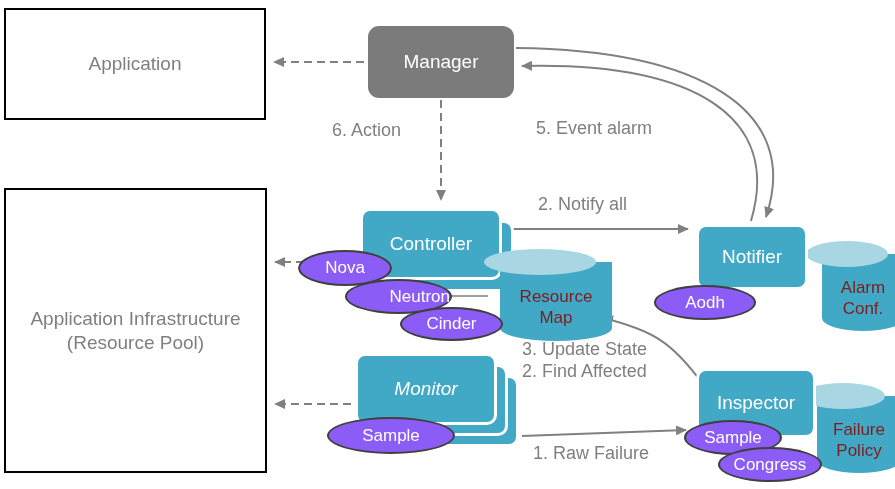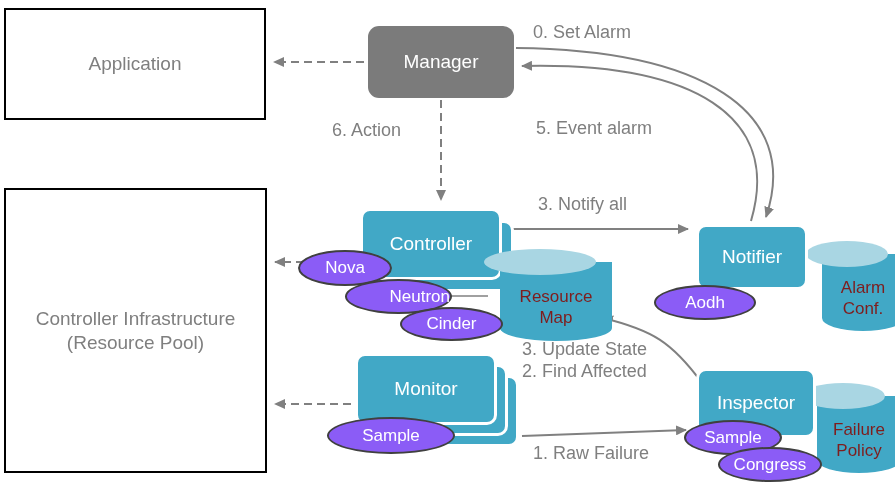--- a/index.html
+++ b/index.html
@@ -63,36 +63,36 @@
     <path d="M390,266 L488,280" stroke="#808080" stroke-width="1.5" fill="none"></path>
     <path d="M450,296 L488,296" stroke="#808080" stroke-width="1.5" fill="none"></path>
     <path d="M498,318 L516,332" stroke="#808080" stroke-width="1.5" fill="none"></path>
   </svg>
 
   <div class="outline-box" style="left:4px; top:8px; width:262px; height:112px;">
     <span>Application</span>
   </div>
 
   <div class="outline-box" style="left:4px; top:188px; width:263px; height:285px;">
-    <span>Controller  Infrastructure</span>
+    <span>Application  Infrastructure</span>
     <span>(Resource Pool)</span>
   </div>
 
   <div class="gray-box" style="left:368px; top:26px; width:146px; height:72px;">
     <span>Manager</span>
   </div>
 
   <div class="blue-box stack-layer" style="left:372px; top:220px; width:142px; height:72px;"></div>
   <div class="blue-box" style="left:360px; top:208px; width:142px; height:72px;">
     <span>Controller</span>
   </div>
 
   <div class="blue-box stack-layer" style="left:377px; top:375px; width:142px; height:72px;"></div>
   <div class="blue-box stack-layer" style="left:366px; top:364px; width:142px; height:72px;"></div>
-  <div class="blue-box" style="left:355px; top:353px; width:142px; height:72px;">
+  <div class="blue-box" style="left:355px; top:353px; width:142px; height:72px;font-style:italic;">
     <span>Monitor</span>
   </div>
 
   <div class="cylinder behind" style="left:806px; top:241px; width:82px; height:90px;">
     <div class="cyl-top"></div>
     <div class="cyl-body">
       <span>Alarm</span>
       <span>Conf.</span>
     </div>
   </div>
@@ -134,21 +134,20 @@
   <div class="ellipse" style="left:327px; top:417px; width:128px; height:37px;">
     <span>Sample</span>
   </div>
   <div class="ellipse" style="left:684px; top:420px; width:98px; height:35px;">
     <span>Sample</span>
   </div>
   <div class="ellipse" style="left:718px; top:447px; width:104px; height:35px;">
     <span>Congress</span>
   </div>
 
-  <div class="step-label" style="left:533px; top:22px;">0. Set Alarm</div>
   <div class="step-label" style="left:332px; top:120px;">6. Action</div>
   <div class="step-label" style="left:536px; top:118px;">5. Event alarm</div>
-  <div class="step-label" style="left:538px; top:194px;">3. Notify all</div>
+  <div class="step-label" style="left:538px; top:194px;">2. Notify all</div>
   <div class="step-label" style="left:522px; top:339px;">3. Update State</div>
   <div class="step-label" style="left:522px; top:361px;">2. Find Affected</div>
   <div class="step-label" style="left:533px; top:443px;">1. Raw Failure</div>
 
 </div>
 
 </body></html>

